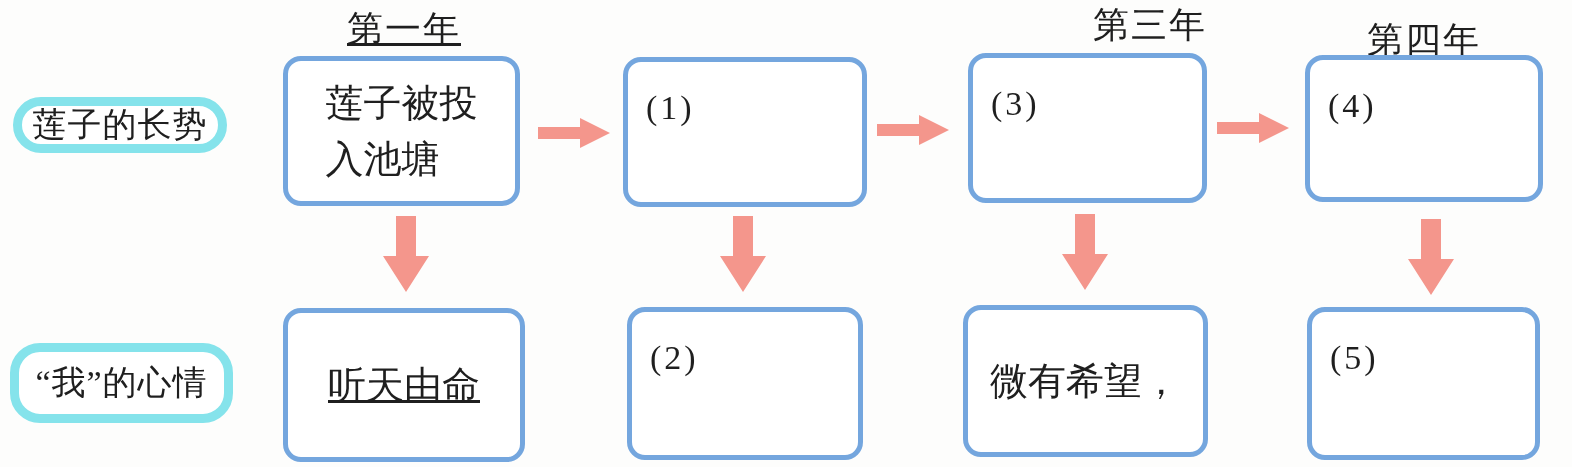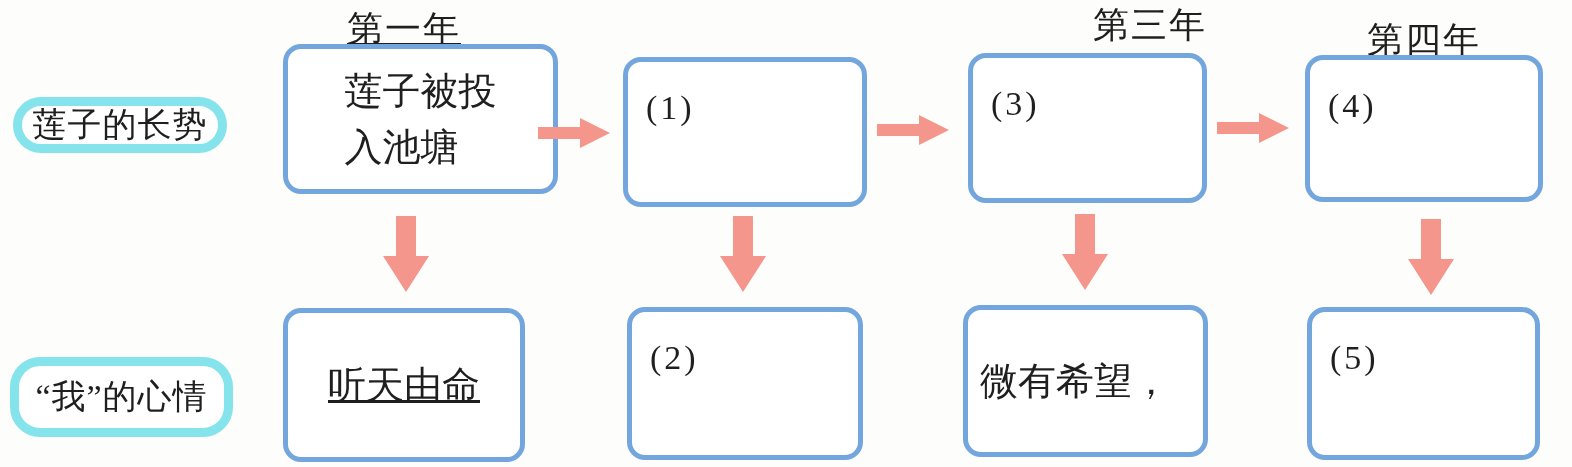--- a/index.html
+++ b/index.html
@@ -37,45 +37,45 @@
     position:absolute;
     border:9px solid var(--pill-border);
     border-radius:30px;
     background:#fff;
     display:flex;align-items:center;justify-content:center;
     font-size:34px;
     letter-spacing:1px;
     white-space:nowrap;
   }
   .pill1{left:13px;top:97px;width:214px;height:56px;}
-  .pill2{left:10px;top:343px;width:223px;height:80px;margin-top:14px;}
+  .pill2{left:10px;top:343px;width:223px;height:80px;}
 
   
   .box{
     position:absolute;
     border:5px solid var(--box-border);
     border-radius:18px;
     background:#fff;
     font-size:38px;
   }
-  .bt1{left:283px;top:44px;width:275px;height:150px;}
+  .bt1{left:283px;top:56px;width:237px;height:150px;}
   .bt2{left:623px;top:57px;width:244px;height:150px;}
   .bt3{left:968px;top:53px;width:239px;height:150px;}
   .bt4{left:1305px;top:55px;width:238px;height:147px;}
   .bb1{left:283px;top:308px;width:242px;height:154px;}
   .bb2{left:627px;top:307px;width:236px;height:153px;}
   .bb3{left:963px;top:305px;width:245px;height:152px;}
   .bb4{left:1307px;top:307px;width:233px;height:153px;}
 
   .box.center-block{display:flex;align-items:center;justify-content:center;}
   .box.center-block .lines{text-align:left;line-height:56px;}
   .box.center-single{display:flex;align-items:center;justify-content:center;text-decoration:underline;}
   .box.num-slot .lines{padding:28px 0 0 18px;font-size:34px;letter-spacing:3px;line-height:36px;}
   .box.left-block{display:flex;align-items:center;}
-  .box.left-block .lines{padding-left:12px;text-align:left;line-height:58px;}
+  .box.left-block .lines{padding-left:22px;text-align:left;line-height:58px;}
 
   
   .arrow{position:absolute;line-height:0;}
   .arrow svg{display:block;}
   .ah1{left:538px;top:116px;}
   .ah2{left:877px;top:113px;}
   .ah3{left:1217px;top:111px;}
   .av1{left:383px;top:216px;}
   .av2{left:720px;top:216px;}
   .av3{left:1062px;top:214px;}

